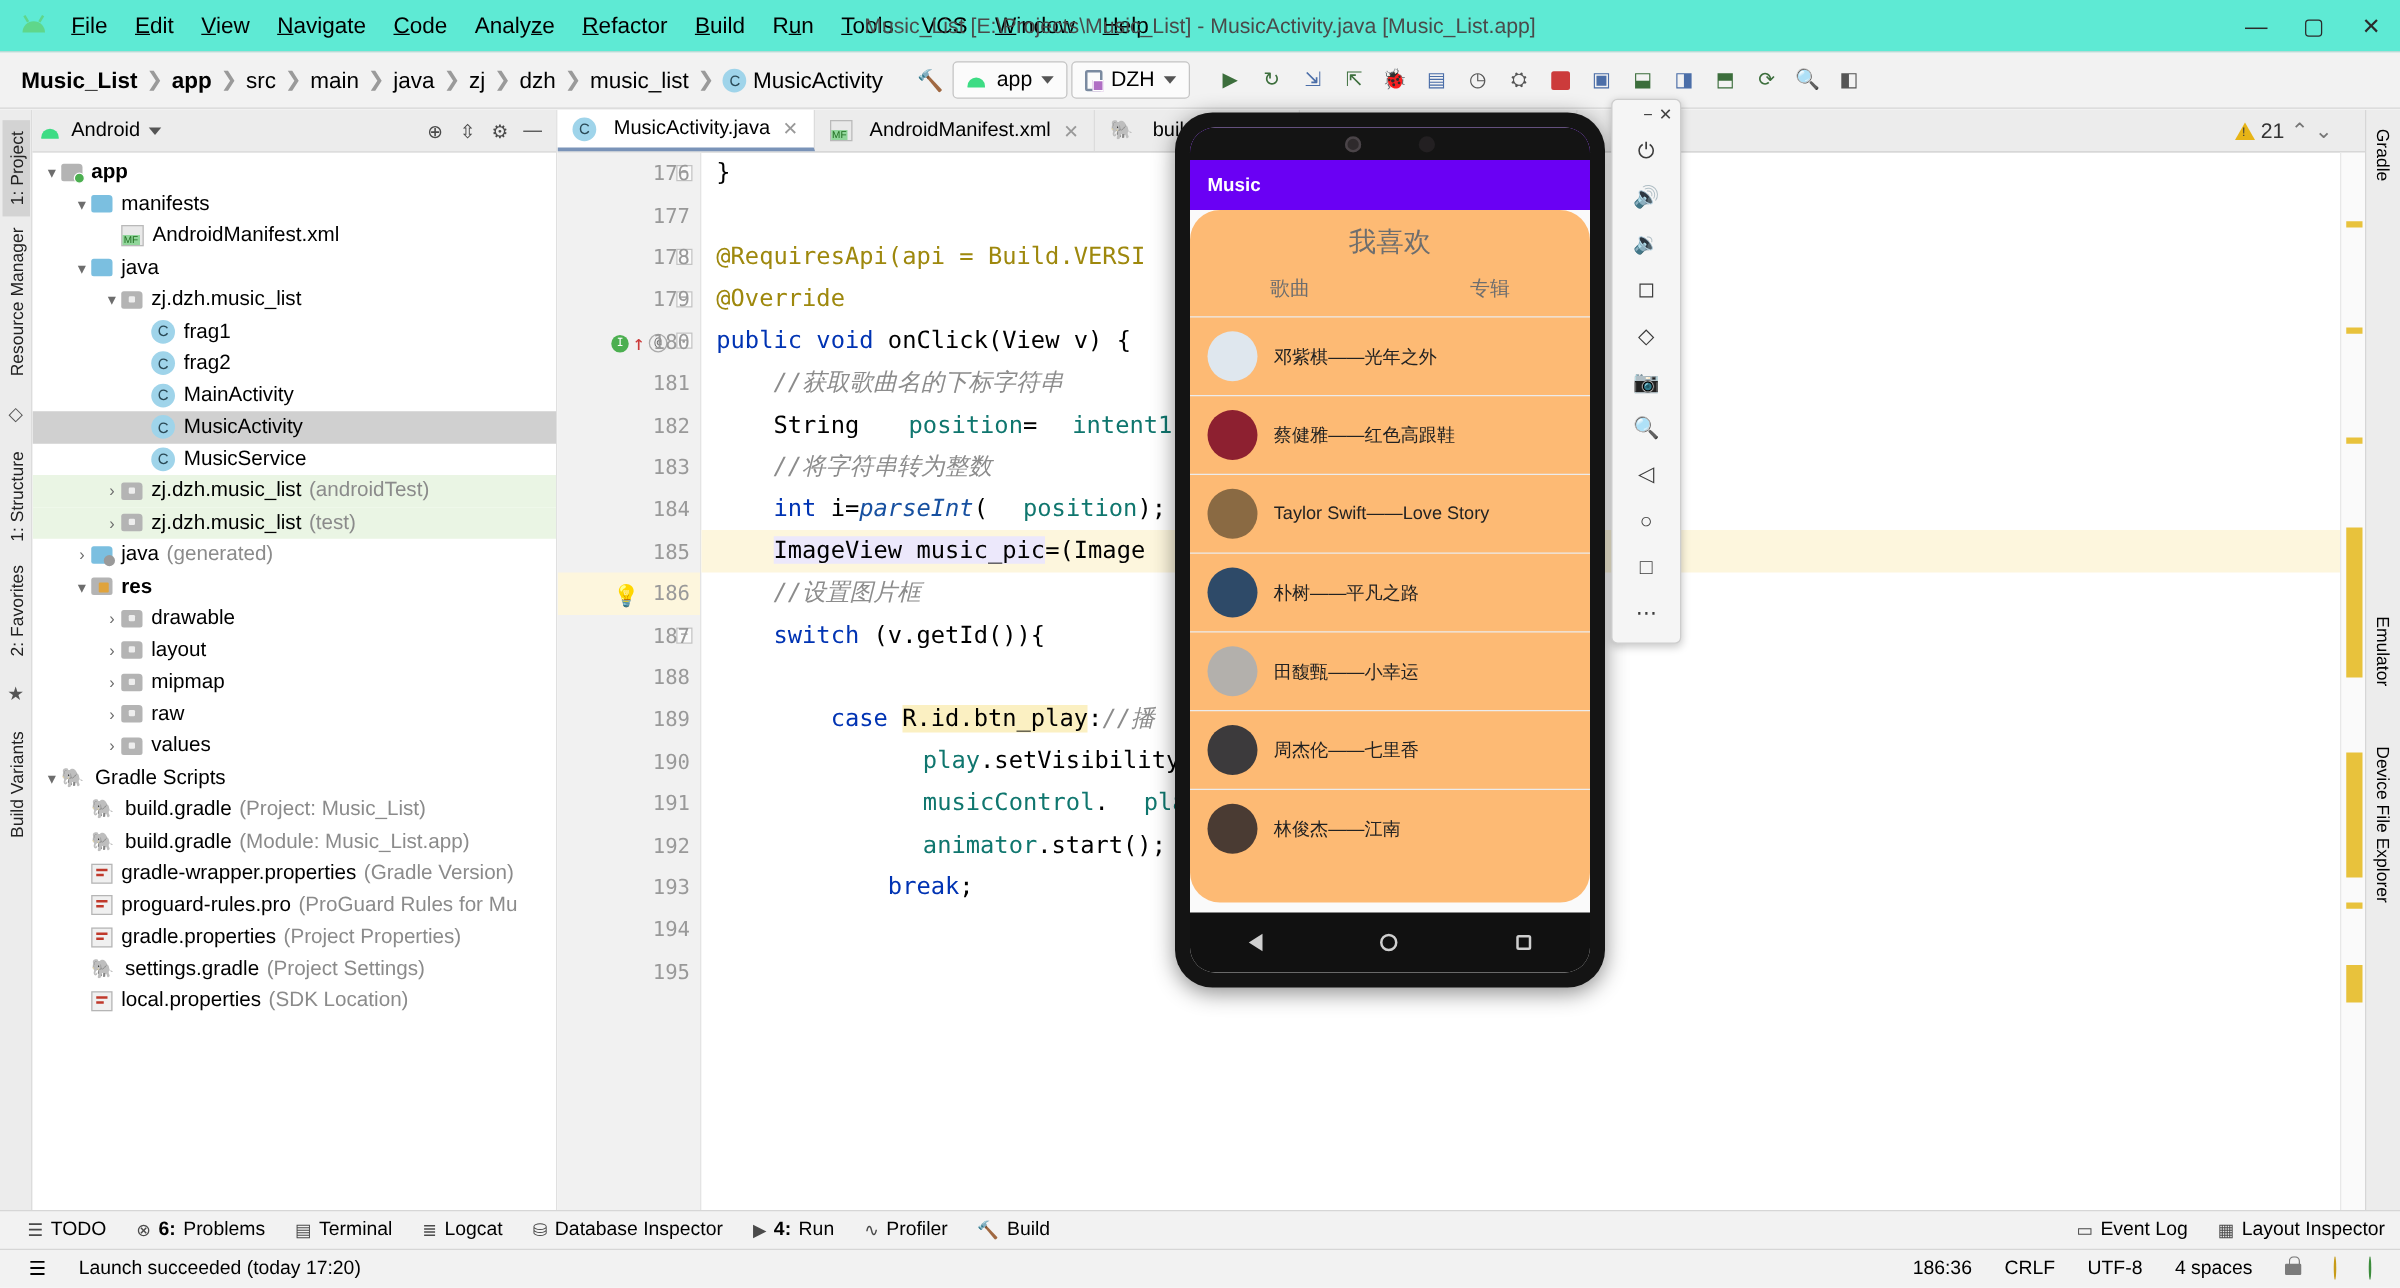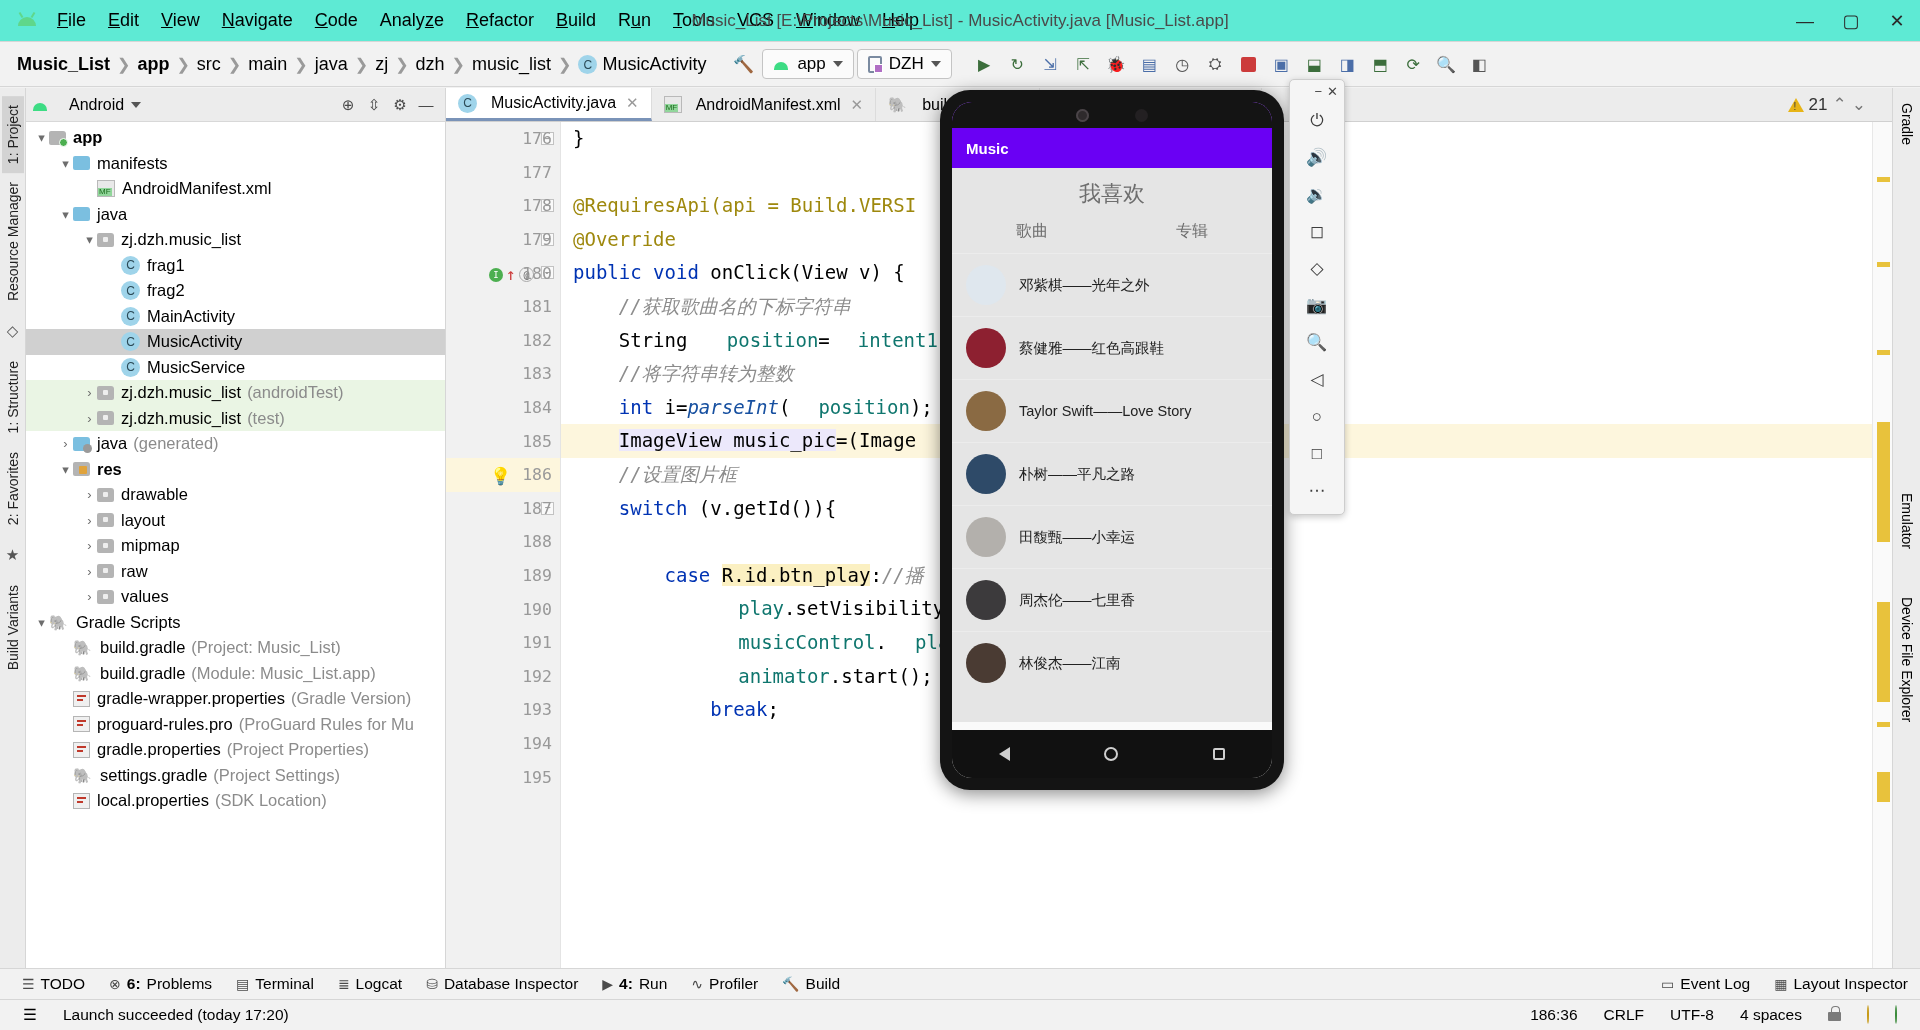--- a/index.html
+++ b/index.html
@@ -63,21 +63,21 @@
   .rail .vtab { writing-mode:vertical-rl; transform:rotate(180deg); font-size:14px;
       padding:9px 3px; white-space:nowrap; color:#222; }
   .rail .vtab.act { background:#d3d3d3; }
   .rail .rico { margin:12px 0; font-size:15px; color:#555; }
 
   
   .proj { width:420px; background:#fff; border-right:1px solid #d6d6d6;
       display:flex; flex-direction:column; flex:0 0 420px; }
   .proj-hd { height:34px; display:flex; align-items:center; background:#ececec;
       border-bottom:1px solid #d8d8d8; padding:0 6px; font-size:16px; }
-  .proj-hd .t { margin-left:20px; }
+  .proj-hd .t { margin-left:8px; }
   .proj-hd .sp { flex:1; }
   .proj-hd .hi { width:26px;height:26px;display:flex;align-items:center;justify-content:center;
       font-size:15px;color:#4a4a4a; }
   .tree { flex:1; overflow:hidden; padding-top:3px; font-size:16.5px; }
   .row { display:flex; align-items:center; height:25.5px; white-space:nowrap; padding-right:6px; }
   .row.sel { background:#d0d0d0; }
   .row.testsrc { background:#eaf5e4; }
   .arw { width:15px; text-align:center; color:#6d6d6d; font-size:13px; flex:0 0 15px; }
   .fold { width:17px;height:14px;background:#7bbfe0;border-radius:2px 3px 2px 2px;
       margin-right:7px;flex:0 0 17px;position:relative; }
@@ -175,21 +175,21 @@
   .wifi-t { width:0;height:0;border-left:6px solid transparent;border-right:6px solid transparent;
       border-bottom:9px solid #fff; }
   .sig-t { width:0;height:0;border-left:5px solid transparent;border-right:5px solid transparent;
       border-bottom:8px solid #fff; }
   .bat { width:7px;height:12px;border:1.5px solid #fff;border-radius:1px;position:relative; }
   .bat:after{content:'';position:absolute;left:1.5px;top:-3px;width:3px;height:2px;background:#fff;}
   .appbar { position:absolute; left:0; top:26px; width:100%; height:40px; background:#6a00f4;
       display:flex; align-items:center; padding-left:14px; color:#fff; font-size:15px;
       font-weight:bold; z-index:2; }
   .phone-content { position:absolute; left:0; top:66px; width:100%; bottom:56px;
-      background:#e5e5e5; overflow:hidden; }
+      background:#fdba74; overflow:hidden;border-radius:24px; }
   .like-t { text-align:center; font-size:22px; color:#6e6e6e; padding:11px 0 8px; }
   .ptabs { display:flex; }
   .ptab { flex:1; text-align:center; font-size:16px; color:#6e6e6e; padding:4px 0 11px; }
   .srow { display:flex; align-items:center; height:63px; border-top:1px solid #ececec;
       padding-left:14px; }
   .av { width:40px;height:40px;border-radius:50%;margin-right:13px;flex:0 0 40px;
       background:#d9d9d9; position:relative; overflow:hidden; }
   .stitle { font-size:14.5px; color:#222; }
   .navbar-phone { position:absolute; left:0; bottom:0; width:100%; height:48px;
       background:#111; display:flex; align-items:center; justify-content:space-around; }

